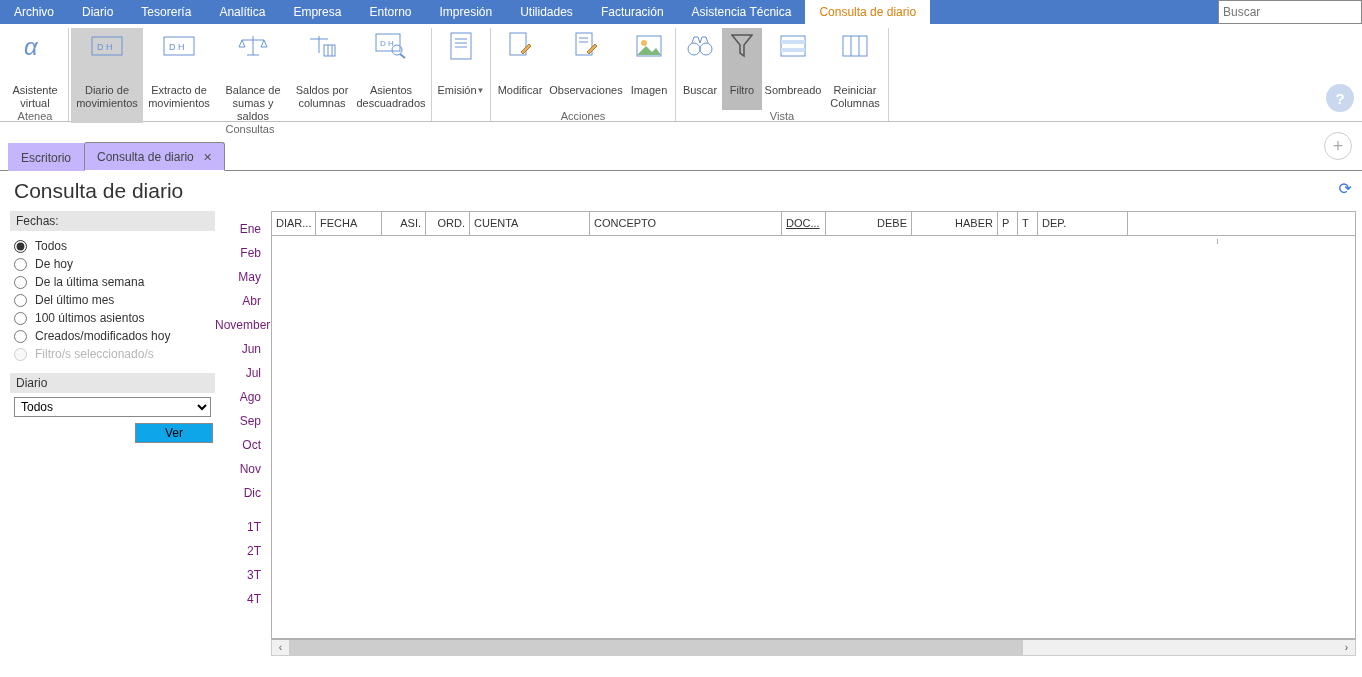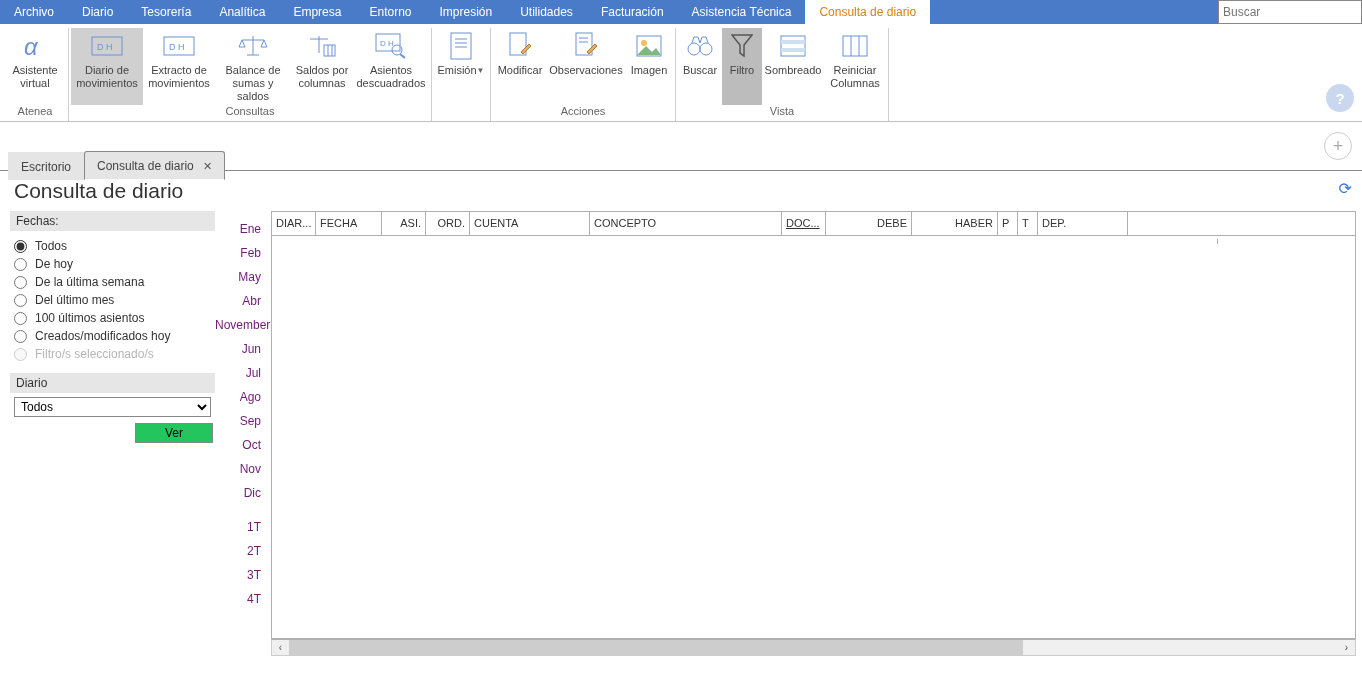--- a/index.html
+++ b/index.html
@@ -14,43 +14,43 @@
 
 
 .ribbon { height: 98px; border-bottom: 1px solid #c0c0c0; display: flex; align-items: stretch; padding-left: 2px; padding-top: 4px; background: #fff; position: relative; }
 .ribbon-group { display: flex; flex-direction: column; align-items: center; border-right: 1px solid #d0d0d0; padding: 0 2px 2px; }
 .ribbon-group:last-child { border-right: none; }
 .ribbon-buttons { display: flex; flex: 1; }
 .ribbon-btn { display: flex; flex-direction: column; align-items: center; justify-content: flex-start; width: 62px; padding: 2px 2px 0; cursor: pointer; text-align: center; font-size: 11px; line-height: 13px; color: #444; }
 .ribbon-btn.selected { background: #d0d0d0; }
 .ribbon-btn.hover { background: #bcbcbc; }
 .ribbon-btn .icon { width: 32px; height: 32px; display: flex; align-items: center; justify-content: center; margin-bottom: 2px; }
-.ribbon-btn .label { min-height: 26px; display: flex; align-items: flex-start; justify-content: center; }
+.ribbon-btn .label { min-height: 26px; display: flex; align-items: flex-start; justify-content: center; margin-top: 20px; }
 .ribbon-group-label { font-size: 11px; color: #666; height: 14px; }
 
 
 .tab-row { height: 49px; display: flex; align-items: flex-end; padding-left: 8px; border-bottom: 1px solid #888; position: relative; }
-.doc-tab { font-size: 12px; padding: 7px 12px 6px; border: 1px solid transparent; border-bottom: none; color: #444; cursor: pointer; position: relative; top: 10px; background: #e5e5e5; }
+.doc-tab { font-size: 12px; padding: 7px 12px 6px; border: 1px solid transparent; border-bottom: none; color: #444; cursor: pointer; position: relative; top: 1px; background: #c4b5fd; }
 .doc-tab.active { border-color: #888; border-top-left-radius: 3px; border-top-right-radius: 3px; border-bottom: 1px solid #fff; }
 .tab-close { margin-left: 6px; font-size: 11px; color: #555; }
 .add-tab { position: absolute; right: 10px; top: 10px; width: 28px; height: 28px; border: 1px solid #ccc; border-radius: 14px; display: flex; align-items: center; justify-content: center; color: #aaa; font-size: 18px; cursor: pointer; }
 
 
 .page-title { font-size: 21px; color: #333; padding: 8px 0 8px 14px; }
 .content { display: flex; height: 445px; }
 
 
 .filter-panel { width: 205px; font-size: 12px; color: #333; margin-left: 10px; }
 .panel-hdr { background: #e6e6e6; padding: 3px 6px; font-size: 12px; }
 .radio-list { padding: 6px 4px 10px; }
 .radio-list label { display: flex; align-items: center; gap: 8px; padding: 2px 0; }
 .radio-list label.disabled { color: #b6b6b6; }
 .select-wrap { padding: 4px 4px 6px; }
 .select-wrap select { width: 100%; font-size: 12px; padding: 1px 2px; background:#fff; border:1px solid #888;}
-.ver-btn { display: block; margin: 0 2px 0 auto; width: 78px; height: 20px; font-size: 12px; border: 1px solid #888; background: #22c55e; cursor: pointer; }
+.ver-btn { display: block; margin: 0 2px 0 auto; width: 78px; height: 20px; font-size: 12px; border: 1px solid #888; background: #0ea5e9; cursor: pointer; }
 input[type=radio]{ width:13px; height:13px; accent-color:#333; }
 
 
 .month-col { width: 56px; padding-top: 6px; }
 .month-item { text-align: right; padding: 5px 10px 5px 0; font-size: 12px; color: #701a75; cursor: pointer; }
 
 
 .grid-wrap { flex: 1; display: flex; flex-direction: column; position: relative; }
 .refresh-icon { position: absolute; right: 10px; top: -32px; color: #3a78d6; font-size: 16px; cursor: pointer; }
 .grid { flex: 1; border: 1px solid #b0b0b0; margin-right: 6px; overflow: hidden; position: relative; }

